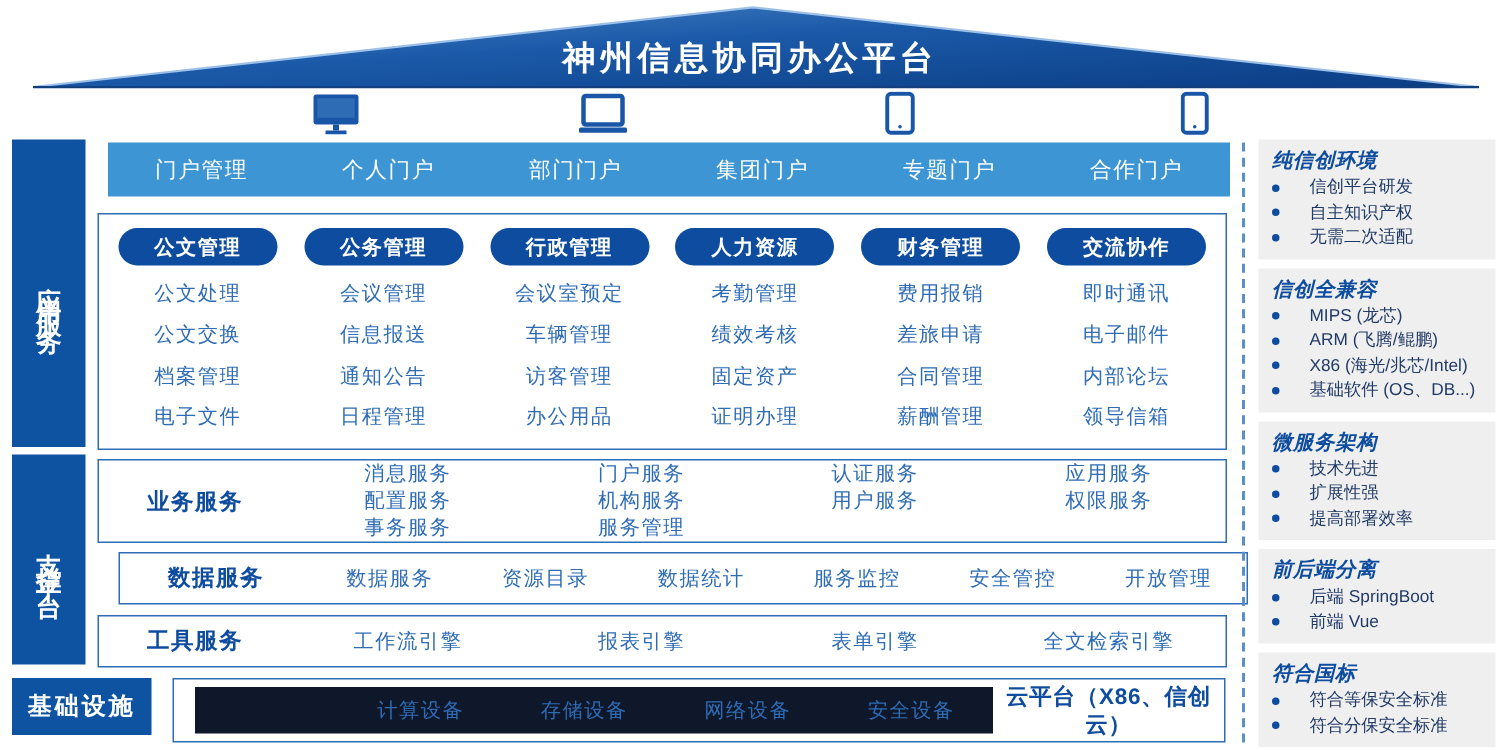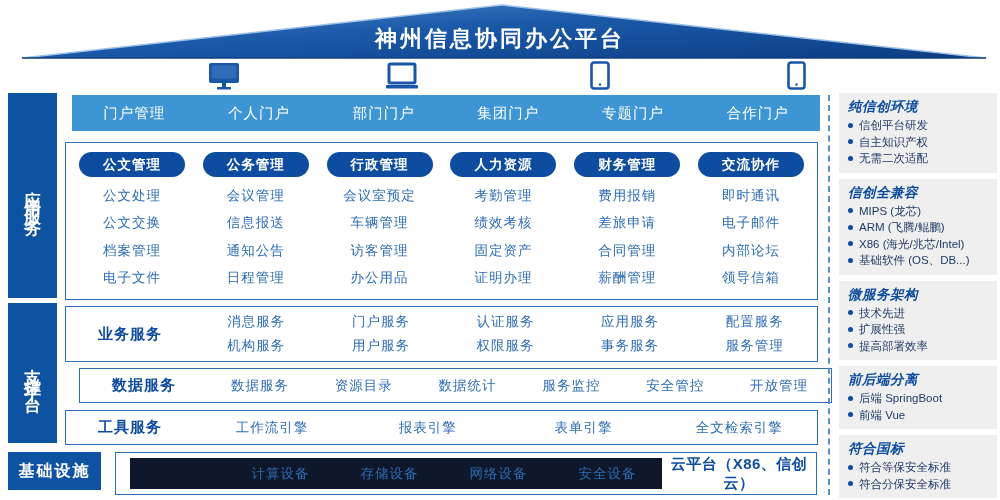--- a/index.html
+++ b/index.html
@@ -28,41 +28,41 @@
   .bbox{border:1.6px solid #2e6cb5;background:#fff;box-sizing:border-box;}
   .app-box{left:65px;top:142px;width:753px;height:158px;display:flex;padding:9px 4px 12px 4px;}
   .app-col{flex:1;display:flex;flex-direction:column;align-items:center;justify-content:space-between;}
   .pill{background:#0d4c9e;color:#fff;border-radius:14px;width:106px;height:25px;line-height:25px;
     text-align:center;font-size:13.5px;font-weight:bold;letter-spacing:1px;}
   .blue-item{font-size:13.5px;color:#2e6cb5;letter-spacing:1px;white-space:nowrap;}
 
   .row-label{width:128px;display:flex;align-items:center;justify-content:center;
     font-weight:bold;color:#0d4c9e;font-size:15px;letter-spacing:1px;}
   .biz-box{left:65px;top:306px;width:753px;height:56px;display:flex;}
-  .biz-grid{flex:1;display:grid;grid-template-columns:repeat(5,1fr);align-content:space-evenly;justify-items:center;height:100%;}
+  .biz-grid{flex:1;display:grid;grid-template-columns:repeat(4,1fr);align-content:space-evenly;justify-items:center;height:100%;}
   .data-box{left:79px;top:368px;width:753px;height:35px;display:flex;align-items:center;}
   .lin{flex:1;display:flex;}
   .lin .cell{flex:1;display:flex;align-items:center;justify-content:center;}
   .tools-box{left:65px;top:410px;width:753px;height:35px;display:flex;align-items:center;}
 
   
   .infra-box{left:115px;top:452px;width:702px;height:43px;display:flex;align-items:center;}
   .infra-gray{margin-left:14px;width:532px;height:31px;background:#0f172a;display:flex;align-items:center;
     padding-left:96px;box-sizing:border-box;}
   .infra-gray .cell{flex:1;display:flex;align-items:center;justify-content:center;}
   .infra-cloud{flex:1;text-align:center;font-weight:bold;color:#0d4c9e;font-size:15px;letter-spacing:.5px;}
 
   
   .sep{left:828px;top:95px;height:400px;width:0;border-left:2px dashed #5b8fc9;}
 
   
   .sidebar{left:839px;top:93px;width:158px;display:flex;flex-direction:column;gap:6px;}
   .side-sec{background:#efefef;padding:5px 7px 6px 9px;}
   .side-title{font-weight:bold;font-style:italic;color:#0d4c9e;font-size:13.5px;line-height:18px;margin-bottom:1px;letter-spacing:.5px;}
-  .side-item{display:flex;align-items:center;gap:6px;font-size:11.5px;color:#203a66;line-height:16.5px;white-space:nowrap;}
+  .side-item{display:flex;align-items:center;gap:20px;font-size:11.5px;color:#203a66;line-height:16.5px;white-space:nowrap;}
   .dot{width:5px;height:5px;border-radius:50%;background:#0d4c9e;flex:none;}
 </style>
 </head>
 <body>
 
 <div id="app">
 
   <svg class="abs" style="left:0;top:0;" width="1000" height="62" viewBox="0 0 1000 62">
     <defs>
       <linearGradient id="roofg" x1="0" y1="0" x2="1" y2="0.9">

